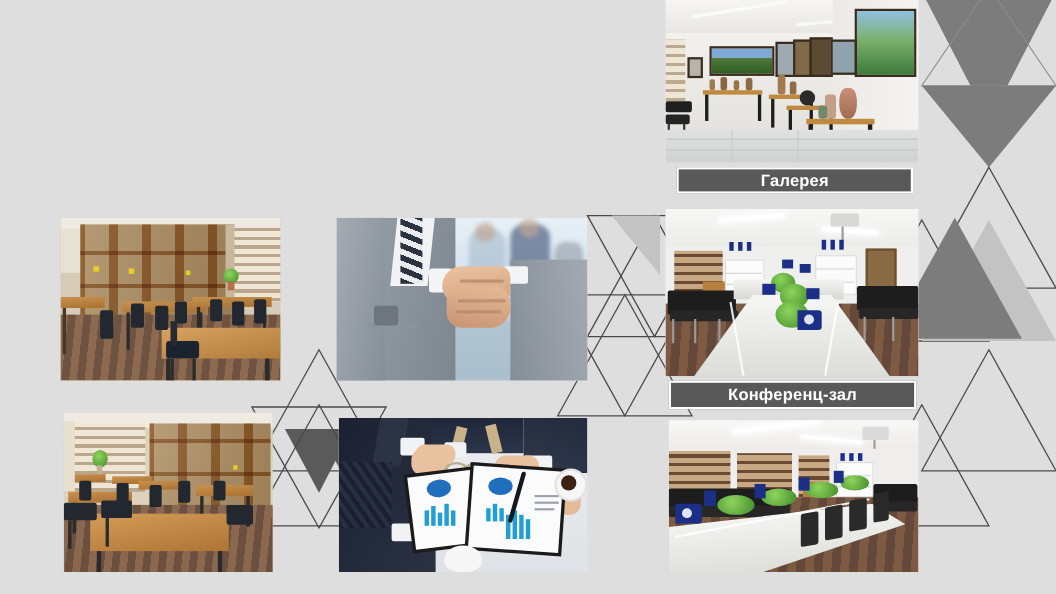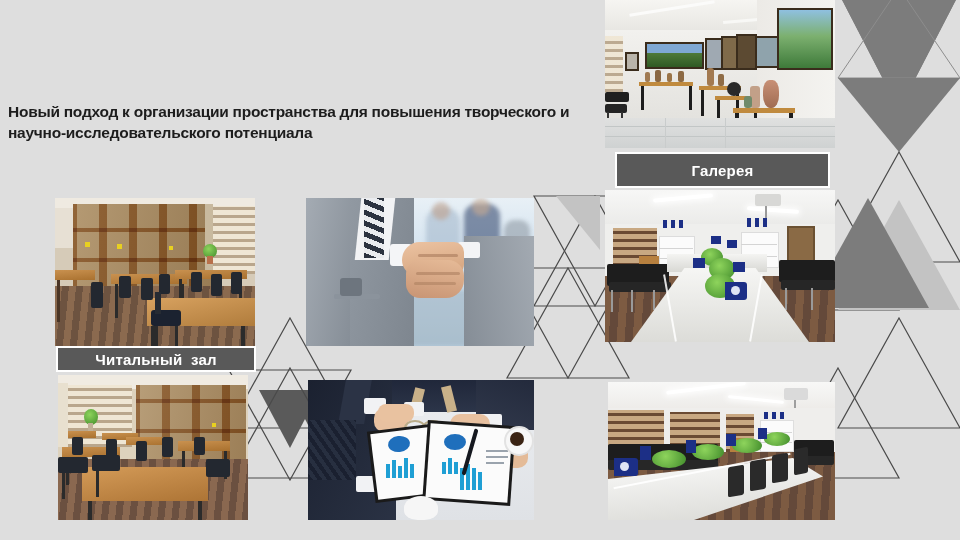--- a/index.html
+++ b/index.html
@@ -101,21 +101,20 @@
     <polygon points="568,268 629,378 507,378" fill="none" stroke="#4a4a4a" stroke-width="1.2"></polygon>
     <polygon points="568,378 629,268 507,268" fill="none" stroke="#4a4a4a" stroke-width="1.2"></polygon>
 
     <polygon points="290,318 351,428 229,428" fill="none" stroke="#4a4a4a" stroke-width="1.2"></polygon>
     <polygon points="290,390 351,390 320,448" fill="#5a5a5a"></polygon>
     <polygon points="259,390 320,390 290,448" fill="#5a5a5a"></polygon>
     <polygon points="290,480 351,370 229,370" fill="none" stroke="#4a4a4a" stroke-width="1.2"></polygon>
     <polygon points="290,368 351,478 229,478" fill="none" stroke="#4a4a4a" stroke-width="1.2"></polygon>
   </svg>
 
-  <div class="subtitle">Новый подход к организации пространства для повышения творческого  и научно-исследовательского потенциала</div>
 
   <div class="photo" style="left:605px;top:0px;width:230px;height:148px;background:#e9e8e4;">
 
     <div class="px" style="left:0;top:0;width:230px;height:34px;background:linear-gradient(180deg,#f6f5f2,#e6e5e1);"></div>
     <div class="px" style="left:24px;top:7px;width:86px;height:3px;background:#fbfbfa;transform:rotate(-9deg);"></div>
     <div class="px" style="left:118px;top:18px;width:70px;height:3px;background:#f8f8f6;transform:rotate(-5deg);"></div>
 
     <div class="px" style="left:0;top:30px;width:230px;height:92px;background:linear-gradient(180deg,#f2f1ee,#e3e2de);"></div>
 
     <div class="px" style="left:152px;top:0;width:78px;height:148px;background:linear-gradient(90deg,#eceae6,#f4f3f0);"></div>
@@ -160,21 +159,21 @@
     <div class="px" style="left:0;top:104px;width:22px;height:9px;background:#242424;border-radius:2px;"></div>
     <div class="px" style="left:2px;top:112px;width:2px;height:20px;background:#333;"></div>
     <div class="px" style="left:16px;top:112px;width:2px;height:20px;background:#333;"></div>
 
     <div class="px" style="left:0;top:118px;width:230px;height:30px;background:linear-gradient(180deg,#e0e1e0,#cfd2d2);"></div>
     <div class="px" style="left:0;top:126px;width:230px;height:1px;background:#c2c6c6;"></div>
     <div class="px" style="left:0;top:136px;width:230px;height:1px;background:#c2c6c6;"></div>
     <div class="px" style="left:60px;top:118px;width:1px;height:30px;background:#c9cccc;"></div>
     <div class="px" style="left:120px;top:118px;width:1px;height:30px;background:#c9cccc;"></div>
   </div>
-  <div class="caption dark" style="left:615px;top:152px;width:215px;height:36px;font-size:15px;">Галерея</div>
+  <div class="caption dark" style="left:615px;top:152px;width:215px;height:24px;font-size:15px;">Галерея</div>
 
   <div class="photo" style="left:55px;top:198px;width:200px;height:148px;background:#d6cbb8;">
 
     <div class="px" style="left:0;top:0;width:200px;height:14px;background:#efeae1;"></div>
 
     <div class="px" style="left:0;top:10px;width:200px;height:40px;background:#e7e0d4;"></div>
 
     <div class="bookcase" style="left:18px;top:6px;width:140px;height:88px;"></div>
     <div class="px" style="left:18px;top:6px;width:140px;height:88px;background:linear-gradient(100deg,rgba(255,255,255,.10),rgba(60,40,20,.18));"></div>
     <div class="px" style="left:30px;top:44px;width:5px;height:5px;background:#e8d020;"></div>
@@ -207,21 +206,20 @@
     <div class="chair" style="left:104px;top:76px;width:11px;height:20px;"></div>
     <div class="chair" style="left:136px;top:74px;width:11px;height:20px;"></div>
     <div class="chair" style="left:156px;top:76px;width:11px;height:22px;"></div>
     <div class="chair" style="left:176px;top:74px;width:11px;height:22px;"></div>
     <div class="chair" style="left:36px;top:84px;width:12px;height:26px;"></div>
     <div class="chair" style="left:96px;top:112px;width:30px;height:16px;border-radius:3px;background:#1b2230;"></div>
     <div class="px" style="left:100px;top:94px;width:6px;height:22px;background:#262b33;"></div>
     <div class="px" style="left:100px;top:128px;width:3px;height:20px;background:#2b2b2b;"></div>
     <div class="px" style="left:120px;top:128px;width:3px;height:20px;background:#2b2b2b;"></div>
   </div>
-  <div class="caption dark" style="left:56px;top:346px;width:200px;height:26px;font-size:15px;">Читальный  зал</div>
 
   <div class="photo" style="left:306px;top:198px;width:228px;height:148px;background:#cfdce8;">
 
     <div class="px" style="left:0;top:0;width:228px;height:148px;
         background:linear-gradient(180deg,#e8f0f6 0%,#cfe0ee 45%,#b9cede 100%);"></div>
     <div class="px" style="left:120px;top:10px;width:34px;height:52px;background:rgba(160,180,200,.55);border-radius:14px 14px 0 0;filter:blur(2px);"></div>
     <div class="px" style="left:126px;top:4px;width:18px;height:18px;border-radius:50%;background:rgba(190,160,140,.6);filter:blur(2px);"></div>
     <div class="px" style="left:158px;top:6px;width:36px;height:58px;background:rgba(40,60,100,.55);border-radius:12px 12px 0 0;filter:blur(2px);"></div>
     <div class="px" style="left:166px;top:0px;width:18px;height:18px;border-radius:50%;background:rgba(200,170,145,.6);filter:blur(2px);"></div>
     <div class="px" style="left:198px;top:22px;width:26px;height:44px;background:rgba(130,140,150,.5);border-radius:10px 10px 0 0;filter:blur(2px);"></div>
@@ -296,20 +294,21 @@
     <div class="plant" style="left:96px;top:58px;width:22px;height:18px;"></div>
     <div class="plant" style="left:104px;top:68px;width:26px;height:22px;"></div>
     <div class="plant" style="left:100px;top:84px;width:30px;height:24px;"></div>
     <div class="flagBlue" style="left:106px;top:46px;width:10px;height:8px;"></div>
     <div class="flagBlue" style="left:122px;top:50px;width:10px;height:8px;"></div>
     <div class="flagBlue" style="left:88px;top:68px;width:12px;height:10px;"></div>
     <div class="flagBlue" style="left:128px;top:72px;width:12px;height:10px;"></div>
     <div class="flagBlue" style="left:120px;top:92px;width:22px;height:18px;border-radius:0 3px 3px 0;"></div>
     <div class="px" style="left:126px;top:96px;width:9px;height:9px;border-radius:50%;background:#dfe4f4;"></div>
   </div>
+  <div class="caption dark" style="left:608px;top:346px;width:225px;height:26px;font-size:15px;">Конференц-зал</div>
 
   <div class="photo" style="left:58px;top:375px;width:190px;height:145px;background:#ddd2bd;">
     <div class="px" style="left:0;top:0;width:190px;height:14px;background:#f0ebe2;"></div>
 
     <div class="blindLight" style="left:0;top:10px;width:74px;height:62px;"></div>
     <div class="px" style="left:0;top:8px;width:10px;height:64px;background:#e8e0cf;"></div>
 
     <div class="plant" style="left:26px;top:34px;width:14px;height:16px;"></div>
     <div class="px" style="left:30px;top:48px;width:5px;height:8px;background:#c0b097;"></div>
 

